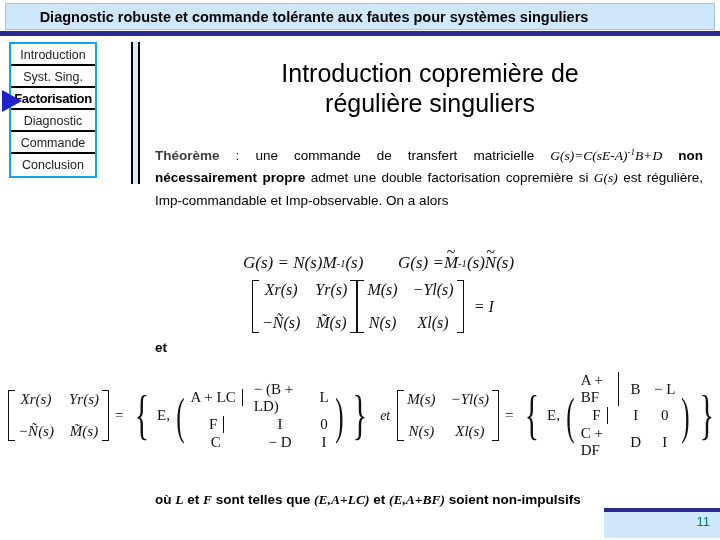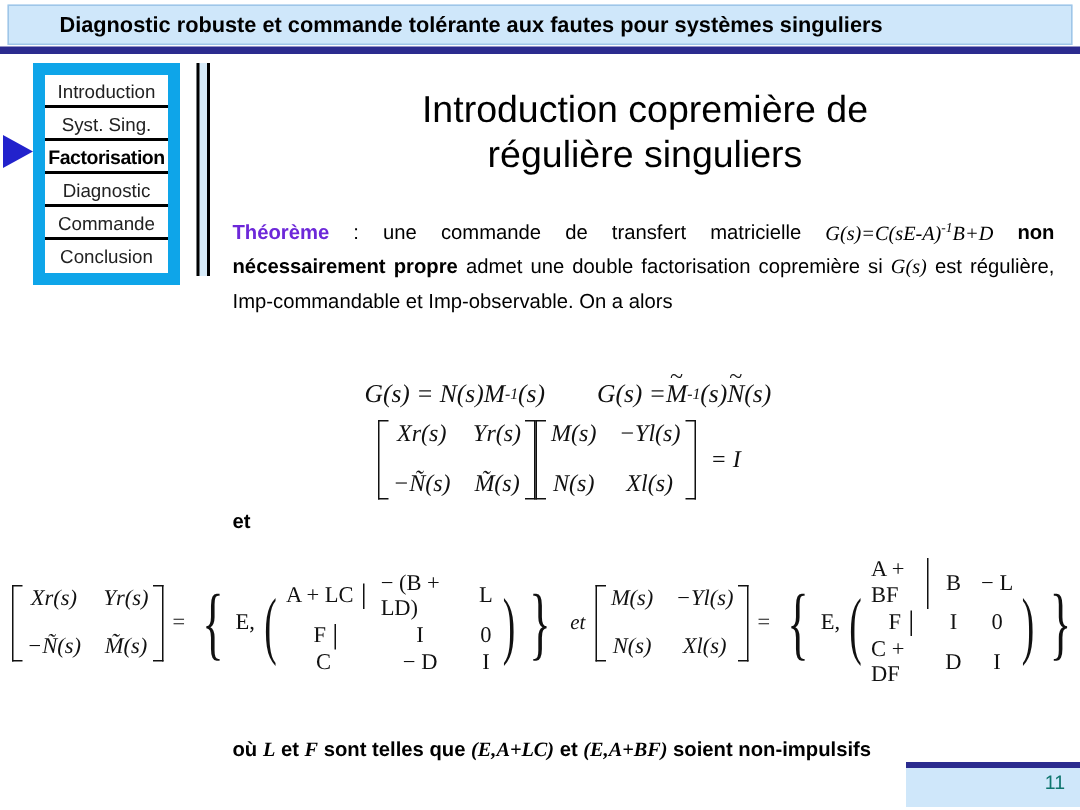--- a/index.html
+++ b/index.html
@@ -46,24 +46,24 @@
     left: 0px;
     top: 31px;
     width: 720px;
     height: 5px;
     background: #2b2b8f;
   }
 
   
   .sidebar {
     position: absolute;
-    left: 22px;
+    left: 9px;
     top: 42px;
-    width: 98px;
-    border: 8px solid #0ea5e9;
+    width: 88px;
+    border: 2px solid #0ea5e9;
     box-sizing: border-box;
     background: #ffffff;
   }
   .nav-item {
     height: 22px;
     line-height: 22px;
     border-bottom: 2px solid #000000;
     box-sizing: border-box;
     text-align: center;
     font-size: 12.5px;
@@ -119,21 +119,21 @@
     position: absolute;
     left: 155px;
     top: 140px;
     width: 548px;
     font-size: 13.5px;
     line-height: 22.5px;
     text-align: justify;
     color: #000000;
   }
   .theoreme {
-    color: #6d28d9;
+    color: #404040;
     font-weight: bold;
   }
   .b { font-weight: bold; }
   .mathtext {
     font-family: "Liberation Serif", serif;
     font-style: italic;
     font-size: 13.5px;
     margin-top: 47px;
   }
   .mathtext sup { font-size: 9px; }

